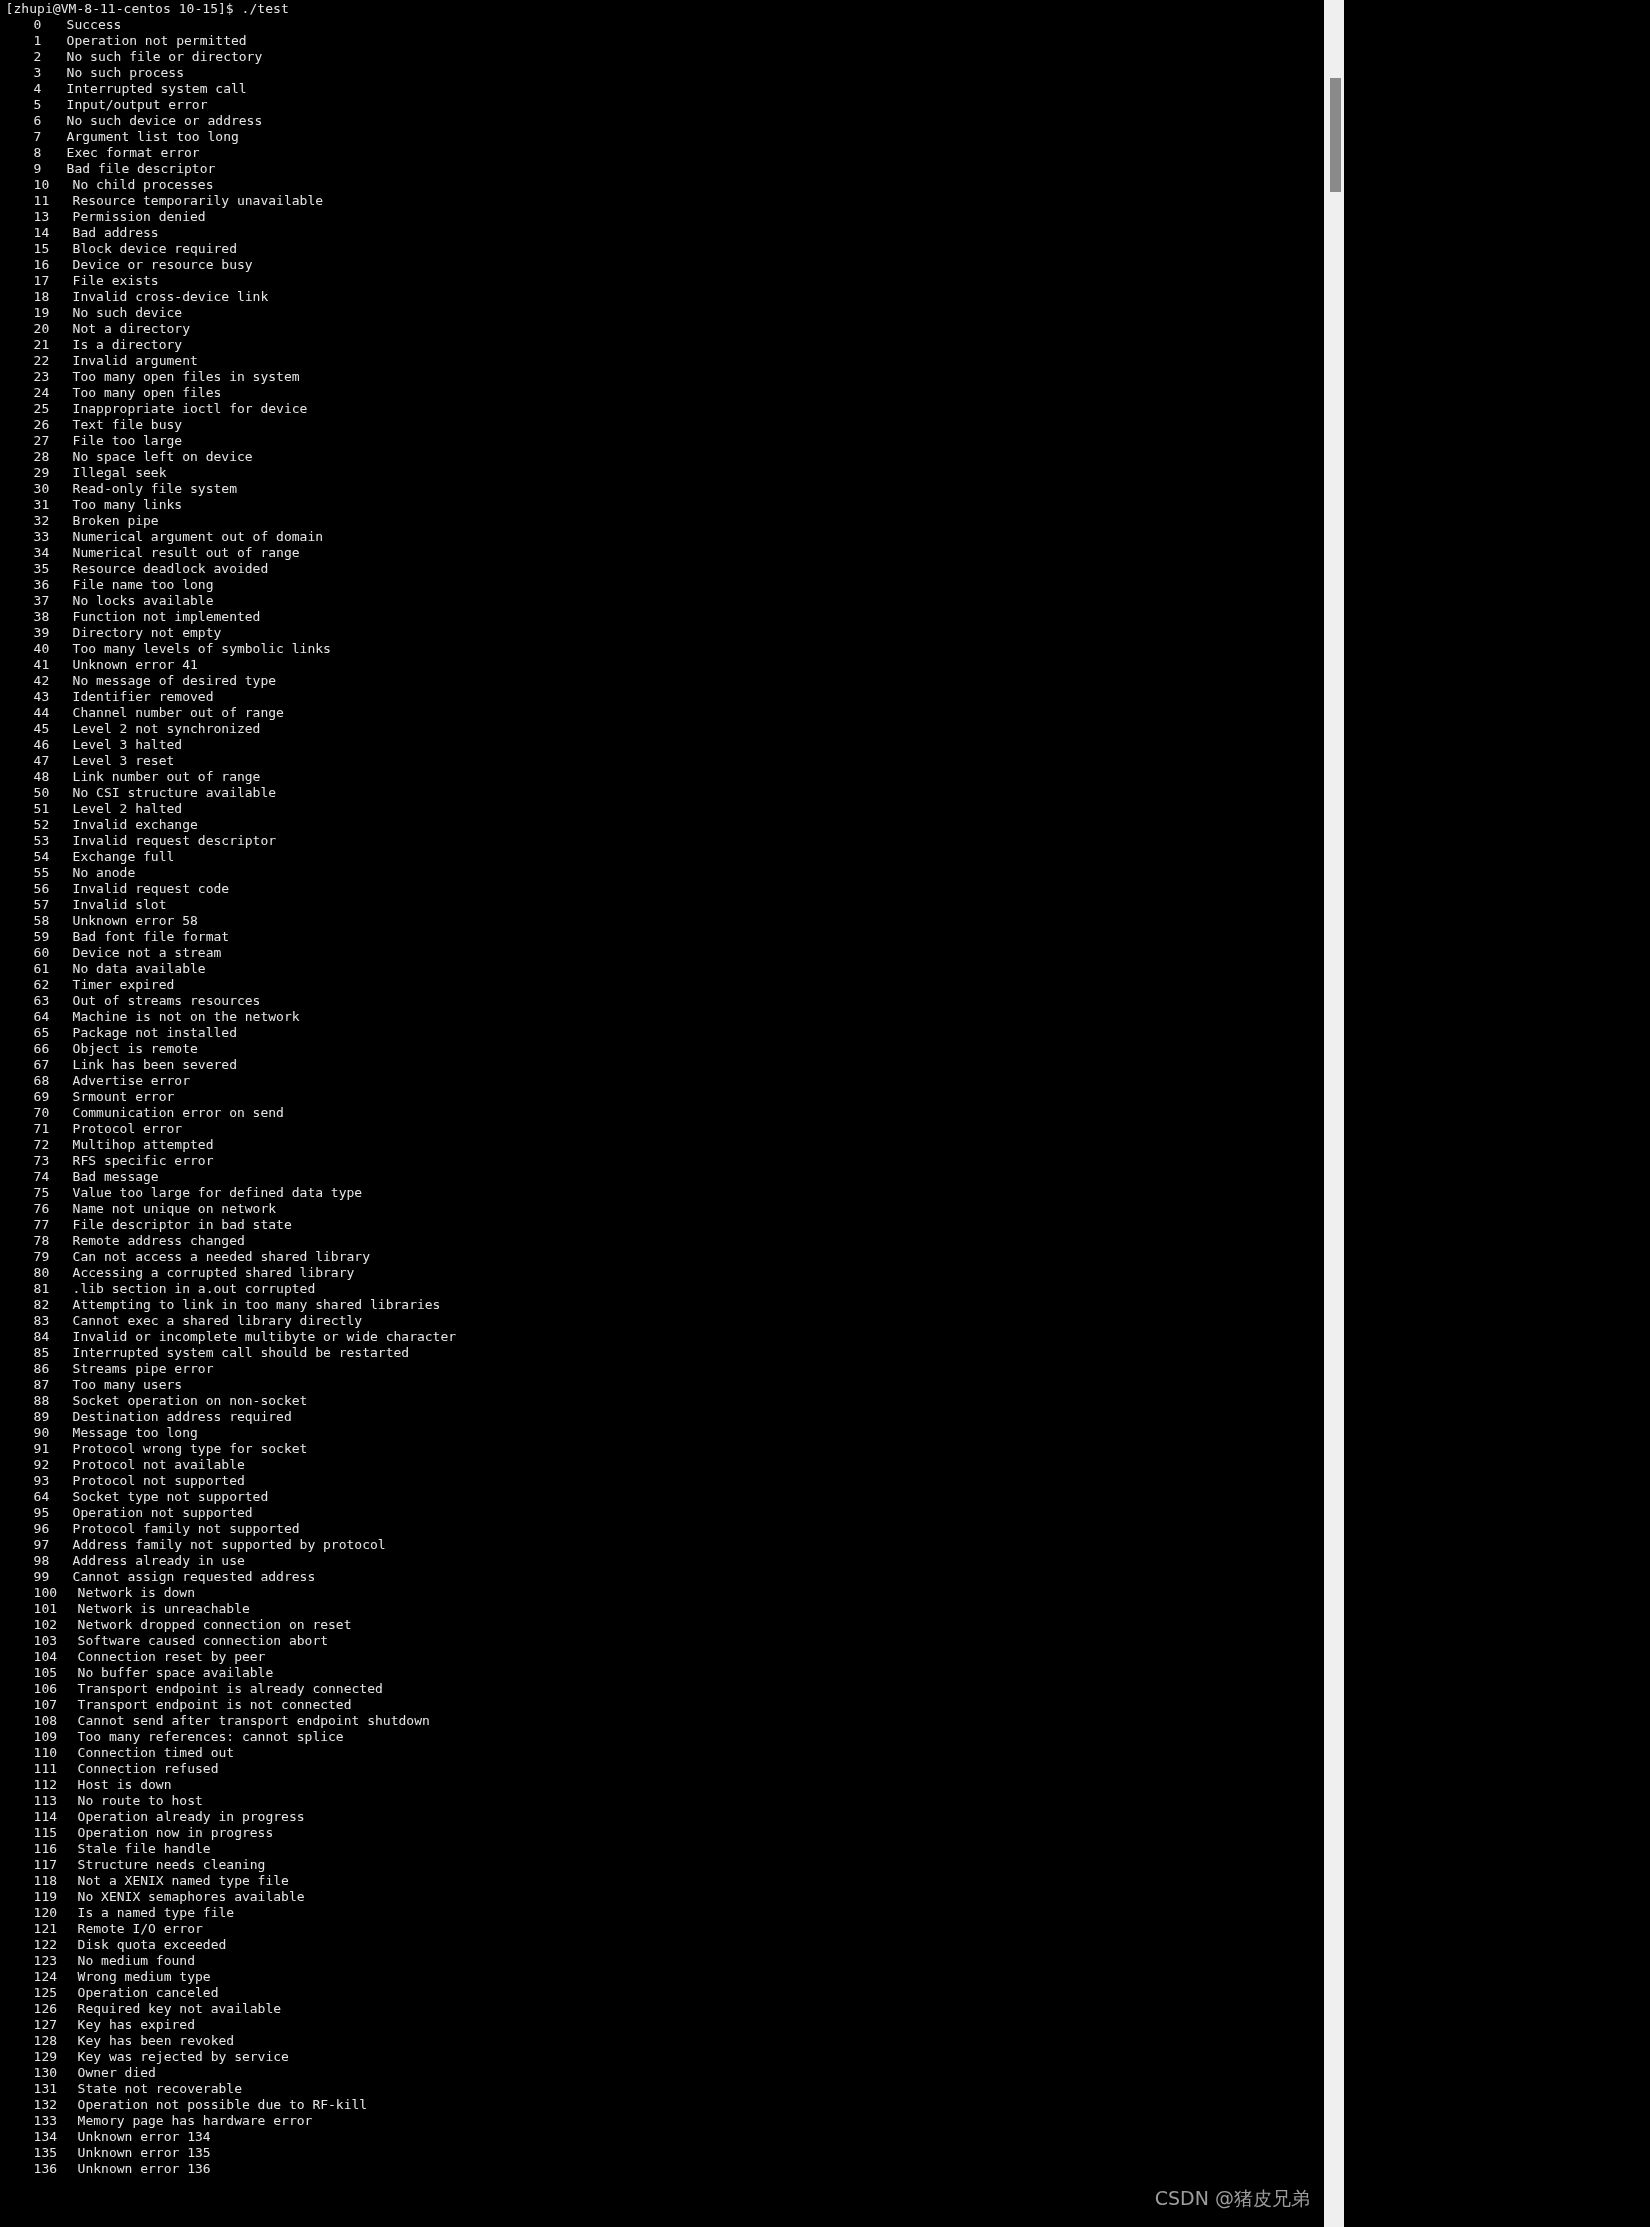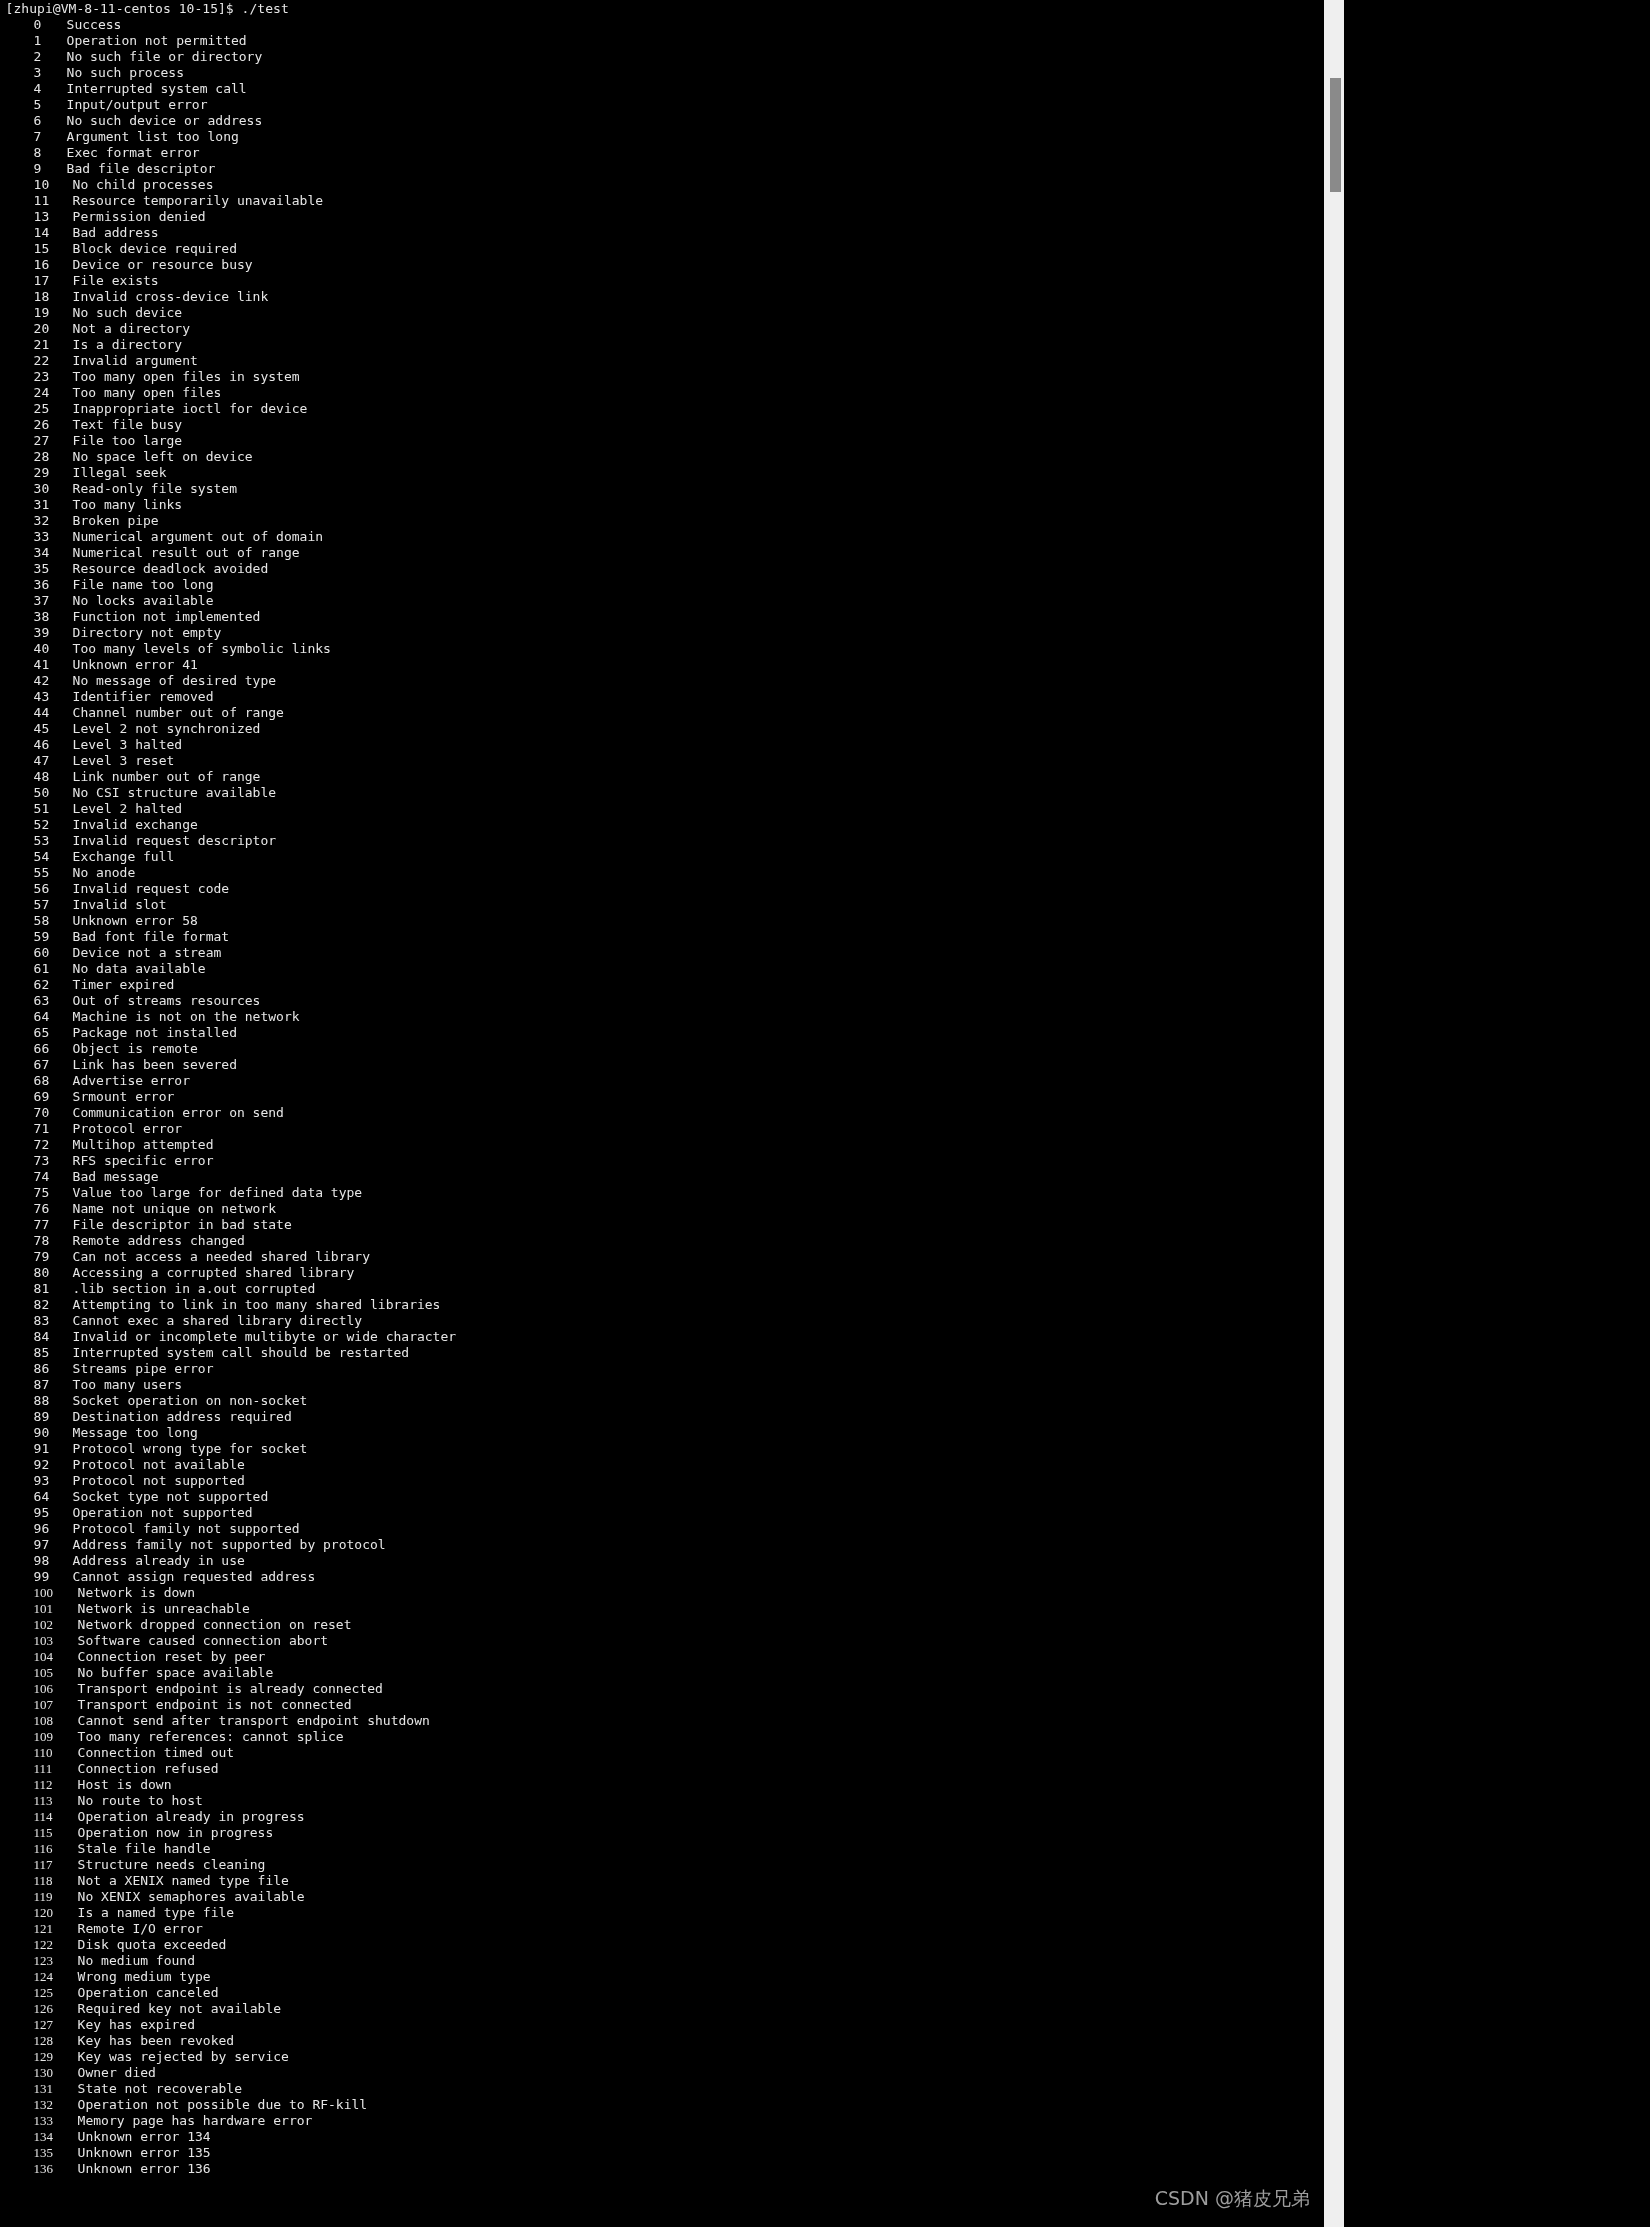--- a/index.html
+++ b/index.html
@@ -53,21 +53,21 @@
     display: inline-block;
     padding-left: 5.6px;
     color: #e6e6e6;
   }
   .errno-msg {
     color: #e6e6e6;
   }
   
   .d1 .errno-num { width: 33px; }
   .d2 .errno-num { width: 39px; }
-  .d3 .errno-num { width: 44px; font-family: Liberation Serif, serif; }
+  .d3 .errno-num { width: 44px; }
 
   #scrollbar-track {
     position: absolute;
     right: 0;
     top: 0;
     width: 20px;
     height: 2227px;
     background: #efefef;
   }
   #scrollbar-thumb {

